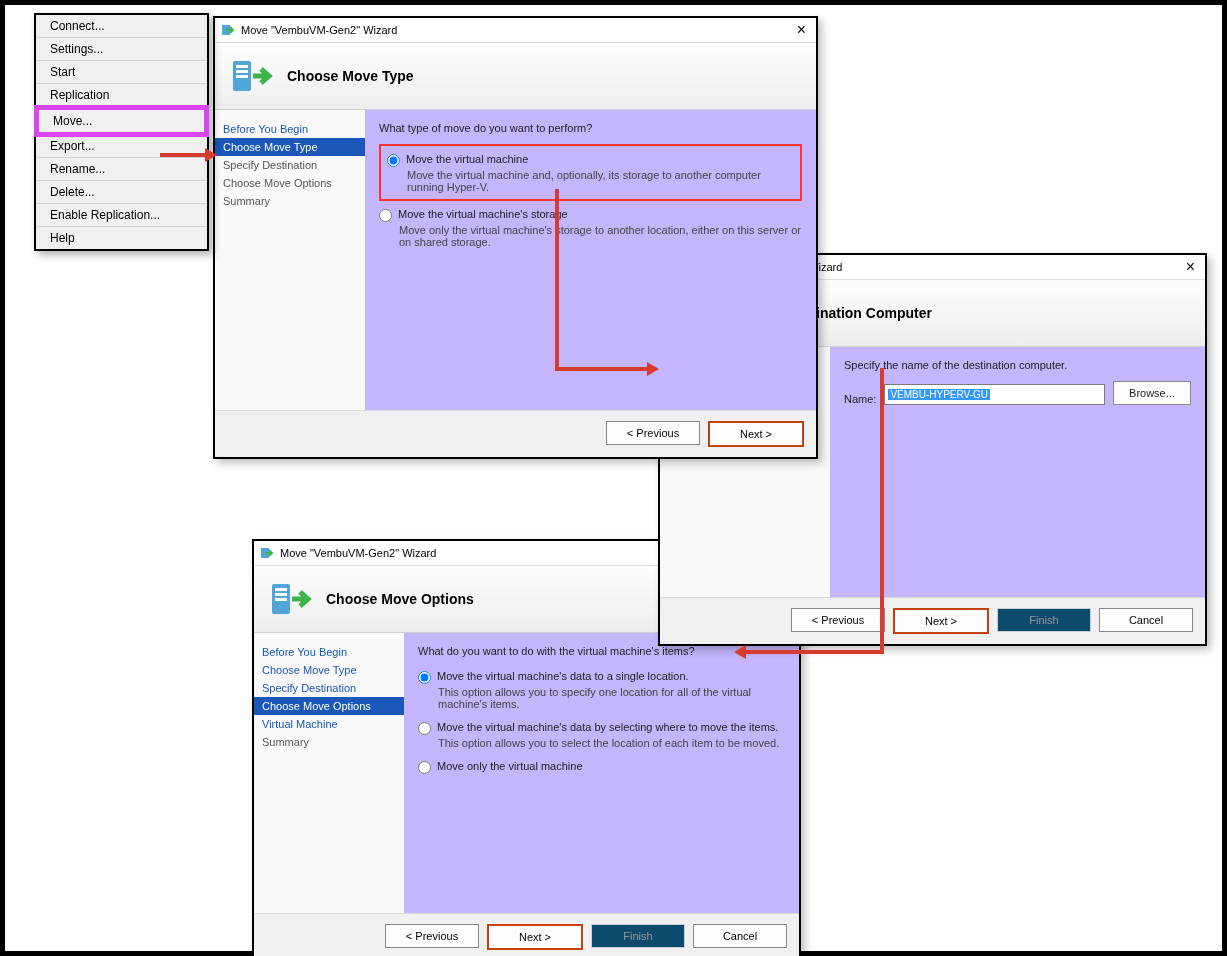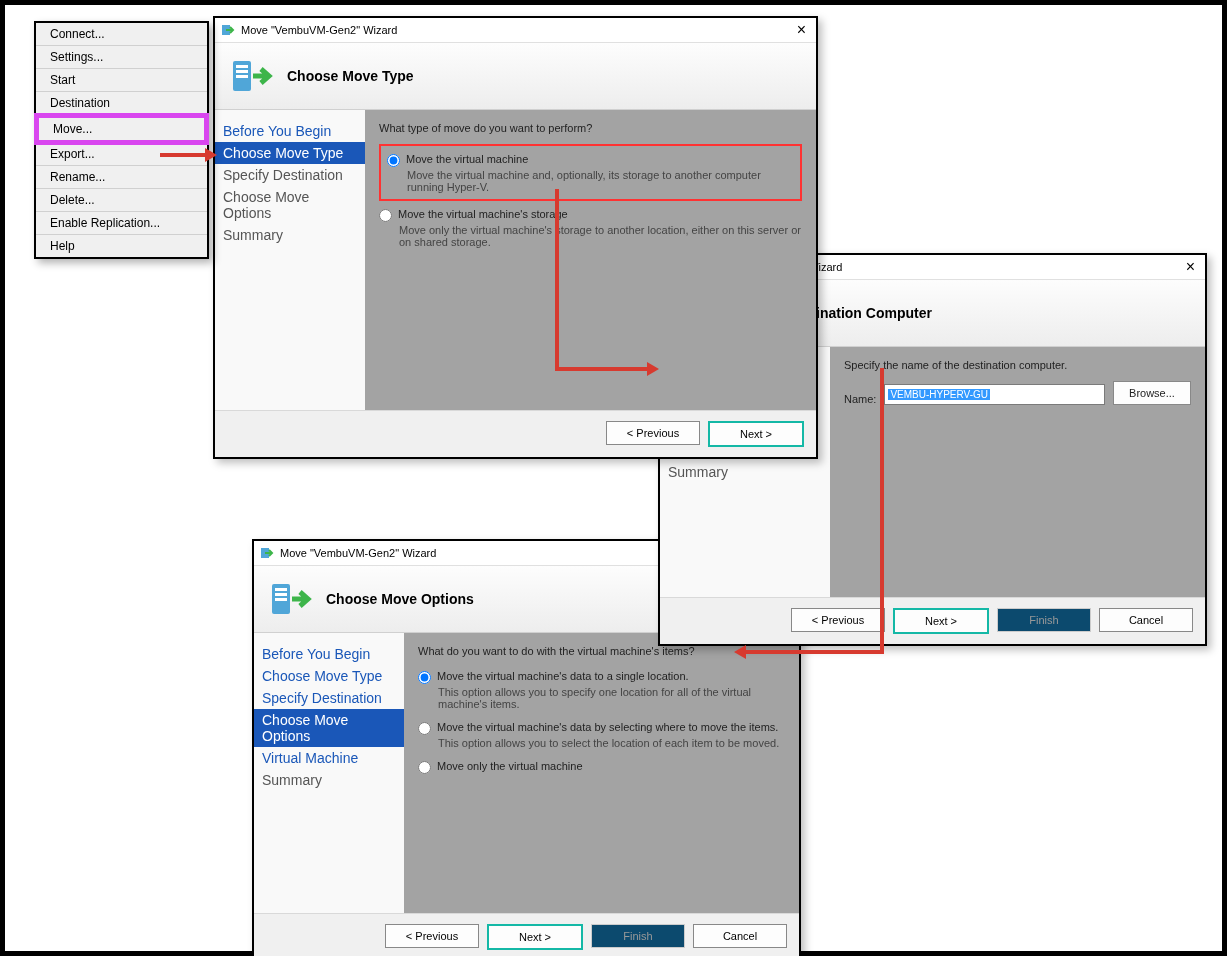--- a/index.html
+++ b/index.html
@@ -14,21 +14,21 @@
     width: 1227px;
     height: 956px;
     box-sizing: border-box;
     border: 5px solid #000;
     background: #fff;
   }
   
   .context-menu {
     position: absolute;
     left: 29px;
-    top: 16px;
+    top: 8px;
     width: 171px;
     background: #F0F0F0;
     border: 2px solid #000;
     box-shadow: 4px 4px 8px rgba(0,0,0,0.3);
   }
   .cm-item {
     padding: 4px 14px;
     font-size: 12px;
     white-space: nowrap;
     border-bottom: 1px solid #D0D0D0;
@@ -76,35 +76,35 @@
   }
   .steps {
     width: 150px;
     padding: 10px 0 0 0;
     font-size: 11px;
     background: #F9F9F9;
   }
   .step {
     padding: 3px 8px;
     color: #555;
-    font-size: 14px;
+    font-size: 11px;
   }
   .step.link { color: #1A57B8; cursor: pointer; }
   .step.selected {
     background: #1A57B8;
     color: #fff;
   }
   .step.sel-red {
     border: 2px solid #FF3232;
     padding: 1px 6px;
   }
   .content {
     flex: 1;
     padding: 12px 14px;
-    background: #a3a3a3;
+    background: #c4b5fd;
     font-size: 11px;
     color: #222;
   }
   .content .prompt { margin-bottom: 10px; }
   .opt-row { display: flex; align-items: flex-start; padding: 3px 0 0 0; }
   .opt-row input[type=radio] { margin: 1px 6px 0 0; }
   .opt-desc { margin: 2px 0 8px 20px; color: #444; }
   .red-box {
     border: 2px solid #FF3232;
     padding: 4px 6px 6px 6px;
@@ -122,21 +122,21 @@
     min-width: 72px;
     height: 22px;
     font-size: 11px;
     background: #FDFDFD;
     border: 1px solid #888;
     padding: 0 10px;
     display: inline-flex;
     align-items: center;
     justify-content: center;
   }
-  .btn.default { border: 2px solid #14b8a6; text-align: center; }
+  .btn.default { border: 2px solid #c2410c; text-align: center; }
   .btn.disabled { color: #999; border-color: #CCC; background: #0c4a6e; }
   
   .field-row { display: flex; align-items: flex-end; gap: 8px; }
   .field-row label { white-space: nowrap; }
   .text-input {
     flex: 1;
     height: 19px;
     border: 1px solid #7A7A7A;
     background: #fff;
     display: flex;
@@ -341,21 +341,21 @@
     <div class="button-bar">
       <span class="btn">&lt; Previous</span>
       <span class="btn default">Next &gt;</span>
     </div>
   </div>
 
   <div class="context-menu" style="z-index:5;">
     <div class="cm-item">Connect...</div>
     <div class="cm-item">Settings...</div>
     <div class="cm-item">Start</div>
-    <div class="cm-item">Destination</div>
+    <div class="cm-item">Replication</div>
     <div class="cm-move-wrap">
       <div class="cm-item" style="border-bottom:none;">Move...</div>
     </div>
     <div class="cm-item">Export...</div>
     <div class="cm-item">Rename...</div>
     <div class="cm-item">Delete...</div>
     <div class="cm-item">Enable Replication...</div>
     <div class="cm-item">Help</div>
   </div>
 

